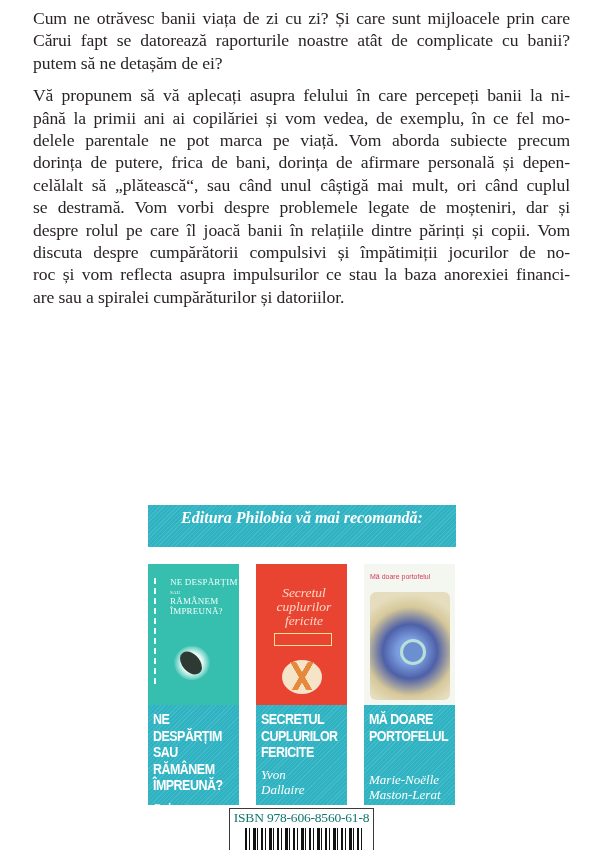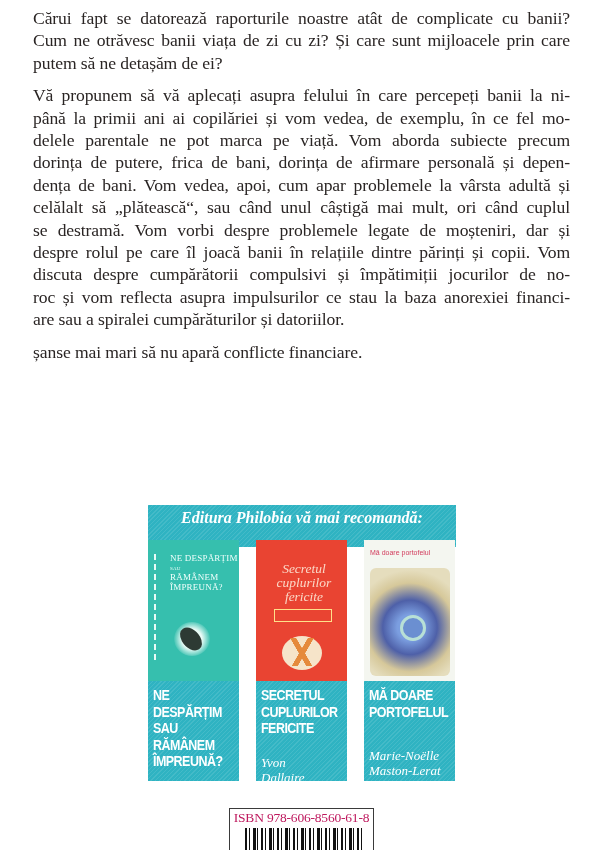--- a/index.html
+++ b/index.html
@@ -19,39 +19,39 @@
   .para span.line.last { text-align-last: left; }
 
   .banner {
     position: absolute; left: 148px; top: 505px; width: 308px; height: 42px;
     background: #2fb3c2;
     background-image: repeating-linear-gradient(135deg, rgba(255,255,255,0.10) 0 1px, rgba(0,0,0,0) 1px 3px);
     color: #ffffff; font-style: italic; font-weight: bold;
     font-size: 16px; line-height: 26px; text-align: center;
   }
   .book {
-    position: absolute; top: 540px; width: 91px; height: 241px; text-decoration: underline;
+    position: absolute; top: 564px; width: 91px; height: 241px; text-decoration: underline;
   }
   .cover {
     position: absolute; left: 0; top: 0; width: 91px; height: 141px; overflow: hidden;
   }
   .caption {
     position: absolute; left: 0; top: 141px; width: 91px; height: 100px;
     background: #2fb3c2;
     background-image: repeating-linear-gradient(135deg, rgba(255,255,255,0.10) 0 1px, rgba(0,0,0,0) 1px 3px);
     color: #ffffff; box-sizing: border-box; padding: 6px 4px 0 5px;
   }
   .cap-title {
     font-family: "Liberation Sans", "DejaVu Sans", sans-serif;
     font-weight: bold; font-size: 14.5px; line-height: 16.5px;
     letter-spacing: -0.6px; transform: scaleX(0.86); transform-origin: left top;
     width: 110%; text-transform: uppercase;
   }
   .cap-author {
-    font-style: italic; font-size: 13px; line-height: 15px; margin-top: 18px;
+    font-style: italic; font-size: 13px; line-height: 15px; margin-top: 6px;
   }
   
   .cover-1 { background: #36bfae; }
   .cover-1 .dots { position: absolute; left: 6px; top: 14px; width: 2px; height: 108px;
     background: repeating-linear-gradient(180deg, #e8fbf7 0 6px, transparent 6px 10px); }
   .cover-1 .t1 { position: absolute; left: 22px; top: 14px; font-size: 9px; color: #f0fffc; line-height: 9.5px; letter-spacing: 0.2px;}
   .cover-1 .blob { position: absolute; left: 26px; top: 82px; width: 36px; height: 34px; border-radius: 50%;
     background: radial-gradient(circle at 50% 50%, #e9fbf6 0 40%, #36bfae 75%); }
   .cover-1 .fig { position: absolute; left: 34px; top: 86px; width: 18px; height: 26px; border-radius: 40% 60% 40% 60%;
     background: #2d3a34; transform: rotate(-30deg); }
@@ -72,48 +72,46 @@
   .cover-3 .hdr .c { font-size: 3.5px; color: #555; line-height: 4px; }
   .cover-3 .art { position: absolute; left: 6px; top: 28px; width: 80px; height: 108px;
     background: radial-gradient(circle at 50% 55%, #7b9ee0 0 18%, #4e60a8 38%, #d6c89a 62%, #e5ddbd 80%); border-radius: 6px; }
   .cover-3 .glass { position: absolute; left: 36px; top: 75px; width: 20px; height: 20px; border-radius: 50%;
     border: 3px solid #b8e0d6; background: #6b8fd1; }
 
   .isbn {
     position: absolute; left: 229px; top: 808px; width: 145px; height: 50px;
     border: 1px solid #3a3a3a; background: #fff; box-sizing: border-box;
   }
-  .isbn-text { font-size: 13.5px; line-height: 16px; text-align: center; color: #be185d; margin-top: 1px; letter-spacing: -0.2px;}
+  .isbn-text { font-size: 13.5px; line-height: 16px; text-align: center; color: #0f766e; margin-top: 1px; letter-spacing: -0.2px;}
   .barcode { position: absolute; left: 15px; top: 19px; width: 118px; height: 30px;
     background: repeating-linear-gradient(90deg, #111 0 2px, #fff 2px 4px, #111 4px 5px, #fff 5px 8px, #111 8px 11px, #fff 11px 12px, #111 12px 13px, #fff 13px 16px); }
 </style>
 </head>
 <body>
 
 <div class="text-block">
   <p class="para">
+    <span class="line">Cum ne otrăvesc banii viața de zi cu zi? Și care sunt mijloacele prin care</span>
     <span class="line">Cărui fapt se datorează raporturile noastre atât de complicate cu banii?</span>
-    <span class="line">Cum ne otrăvesc banii viața de zi cu zi? Și care sunt mijloacele prin care</span>
     <span class="line last">putem să ne detașăm de ei?</span>
   </p>
   <p class="para">
     <span class="line">Vă propunem să vă aplecați asupra felului în care percepeți banii la ni-</span>
     <span class="line">până la primii ani ai copilăriei și vom vedea, de exemplu, în ce fel mo-</span>
     <span class="line">delele parentale ne pot marca pe viață. Vom aborda subiecte precum</span>
     <span class="line">dorința de putere, frica de bani, dorința de afirmare personală și depen-</span>
-    <span class="line">dența de bani. Vom vedea, apoi, cum apar problemele la vârsta adultă și</span>
     <span class="line">celălalt să „plătească“, sau când unul câștigă mai mult, ori când cuplul</span>
     <span class="line">se destramă. Vom vorbi despre problemele legate de moșteniri, dar și</span>
     <span class="line">despre rolul pe care îl joacă banii în relațiile dintre părinți și copii. Vom</span>
     <span class="line">discuta despre cumpărătorii compulsivi și împătimiții jocurilor de no-</span>
     <span class="line">roc și vom reflecta asupra impulsurilor ce stau la baza anorexiei financi-</span>
     <span class="line last">are sau a spiralei cumpărăturilor și datoriilor.</span>
   </p>
   <p class="para">
-    <span class="line last">șanse mai mari să nu apară conflicte financiare.</span>
   </p>
 </div>
 
 <div class="banner">Editura Philobia vă mai recomandă:</div>
 
 <div class="book" style="left:148px;">
   <div class="cover cover-1">
     <div class="dots"></div>
     <div class="t1">
       <div>NE DESPĂRȚIM</div>

